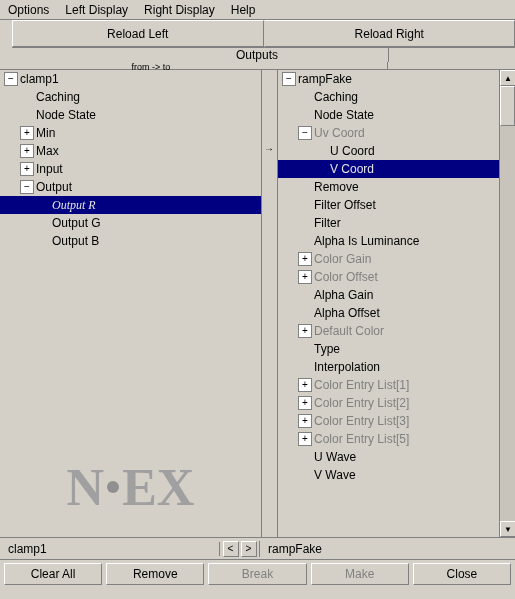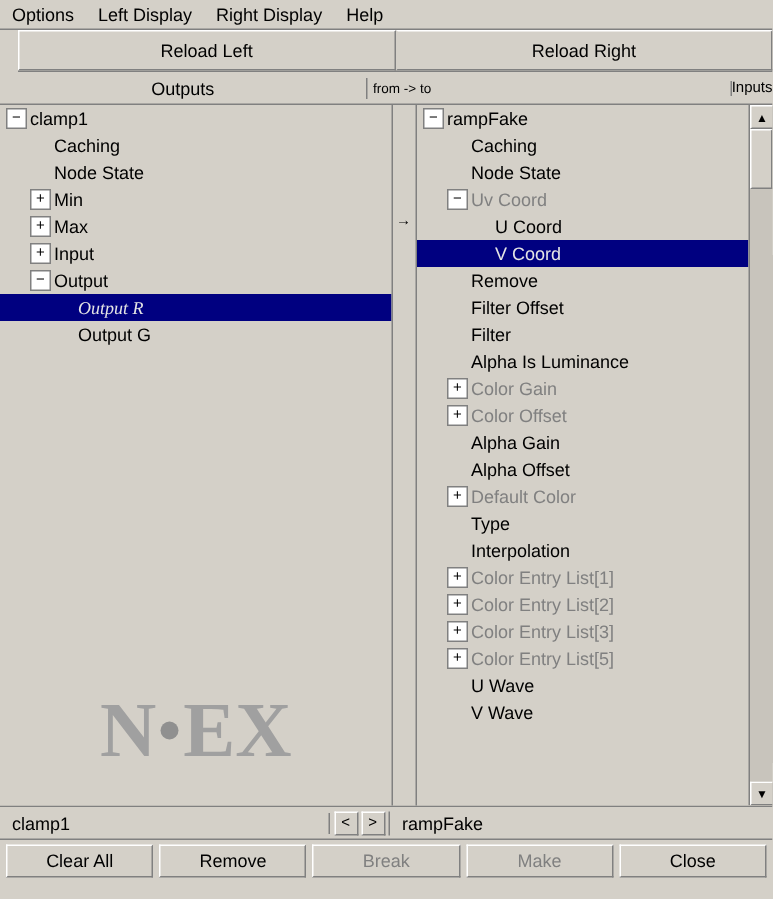--- a/index.html
+++ b/index.html
@@ -50,20 +50,21 @@
       border-left: 1px solid #d4d0c8;
     }
 
     
     .col-headers {
       display: flex;
       height: 22px;
       background: #d4d0c8;
       border-bottom: 1px solid #808080;
       align-items: center;
+      flex-direction: column;
     }
     .col-header-left {
       width: 262px;
       text-align: center;
       font-size: 12px;
       border-right: 1px solid #808080;
     }
     .col-header-mid {
       width: 18px;
       text-align: center;
@@ -347,20 +348,24 @@
     <div class="tree-item indent2 selected">
       <div class="expand-spacer"></div>
       <span class="item-text italic">Output R</span>
     </div>
 
     <div class="tree-item indent2">
       <div class="expand-spacer"></div>
       <span class="item-text">Output G</span>
     </div>
 
+    <div class="tree-item indent2">
+      <div class="expand-spacer"></div>
+      <span class="item-text">Output B</span>
+    </div>
 
     <div class="logo-area">
       <div style="font-size:52px; font-weight:bold; color:#a0a0a0; font-family:serif; display:flex; align-items:center; letter-spacing:0;">
         <span>N</span>
         <span style="display:inline-block; width:12px; height:12px; border-radius:50%; background:#909090; margin:0 3px; flex-shrink:0;"></span>
         <span>EX</span>
       </div>
     </div>
   </div>
 

